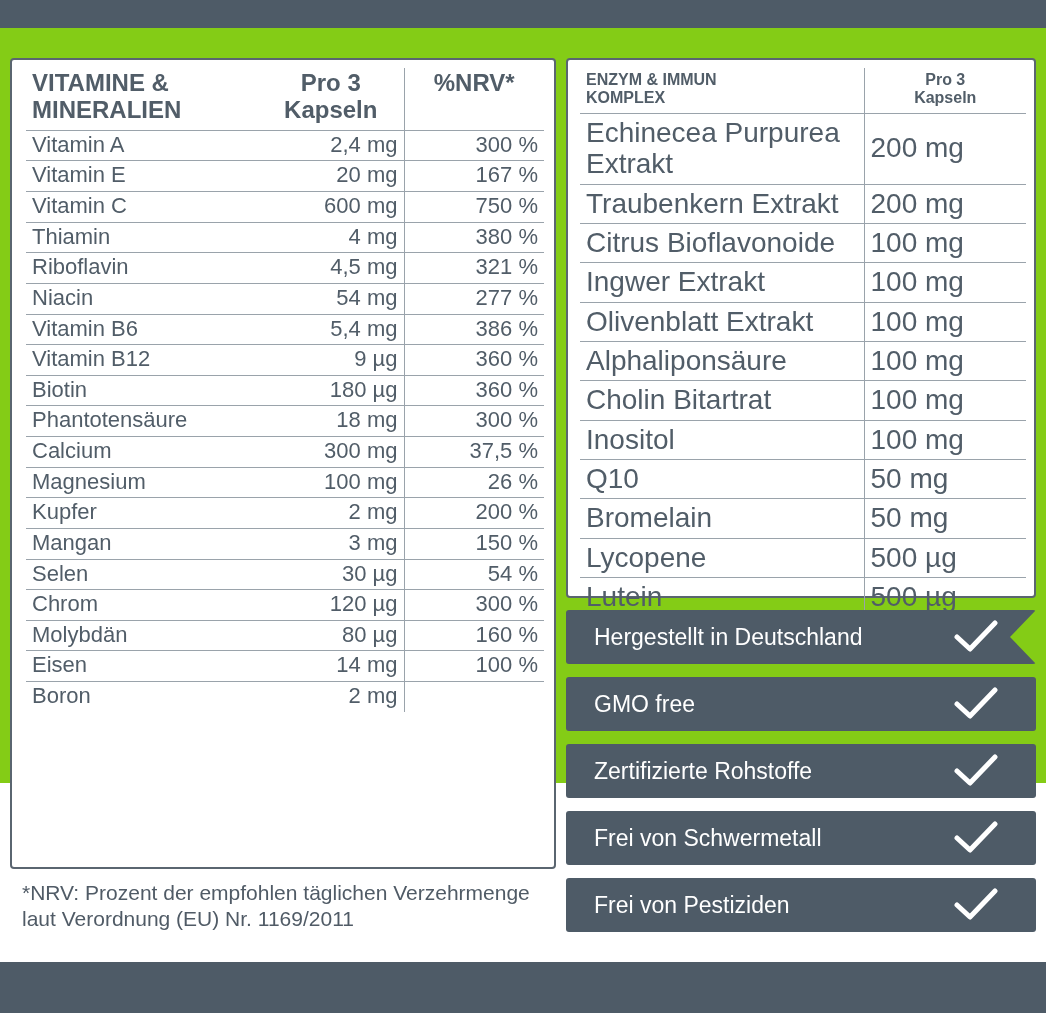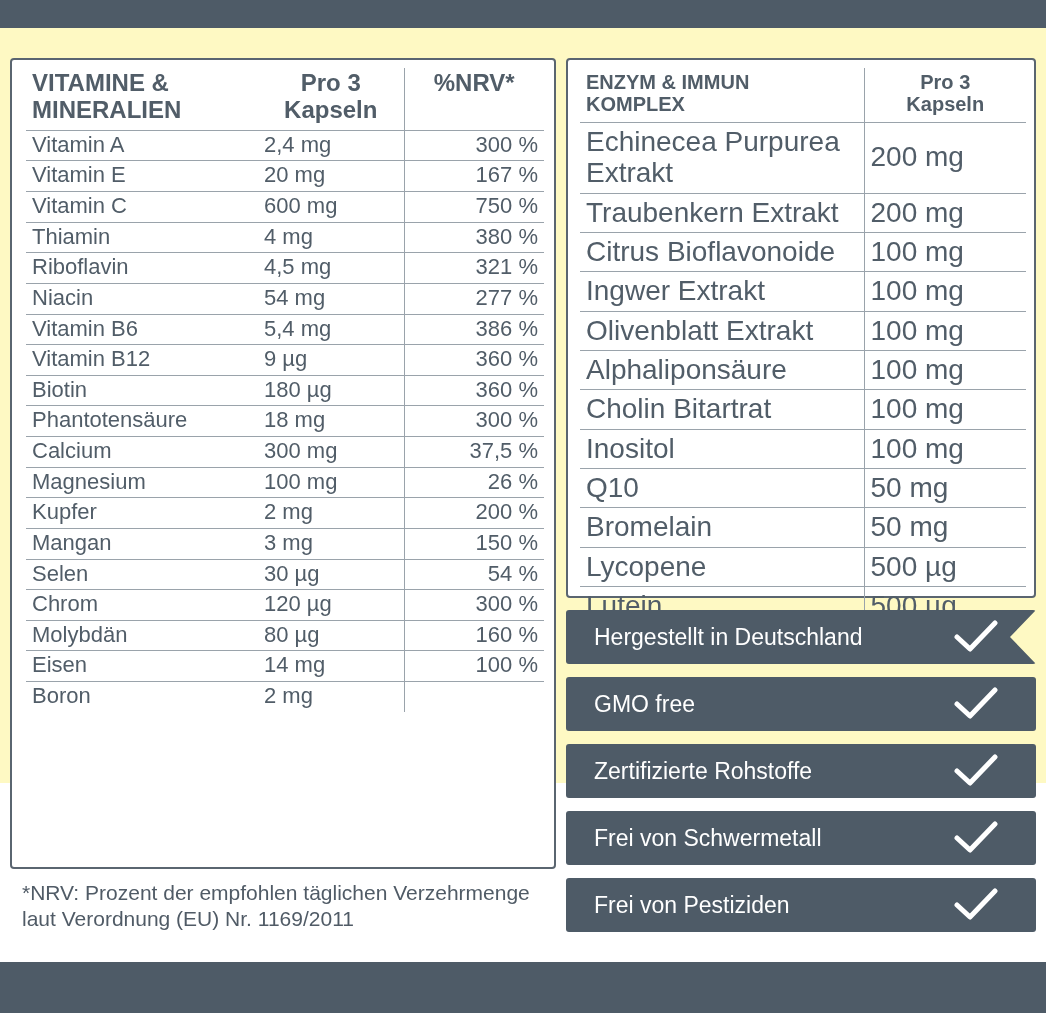--- a/index.html
+++ b/index.html
@@ -8,21 +8,21 @@
     height: 1013px;
     background: #ffffff;
     font-family: "Liberation Sans", sans-serif;
     color: #4a5560;
     overflow: hidden;
   }
   #page {
     position: relative;
     width: 1046px;
     height: 783px;
-    background: #fef9c3;
+    background: #84cc16;
   }
   .top-bar {
     position: absolute;
     left: 0; top: 0;
     width: 1046px;
     height: 28px;
     background: #4e5b67;
   }
   .bottom-bar {
     position: absolute;
@@ -64,21 +64,21 @@
     font-size: 24px;
     font-weight: 600;
     padding-bottom: 6px;
     vertical-align: top;
   }
   .vt thead th.h1 { text-align: left; }
   .vt thead th.h2 { text-align: center; }
   .vt thead th.h3 { text-align: center; }
 
   .vt tbody td.name { text-align: left; border-top: 1.5px solid #9aa3ab; }
-  .vt tbody td.amt  { border-top: 1.5px solid #9aa3ab; }
+  .vt tbody td.amt  { text-align: right; border-top: 1.5px solid #9aa3ab; }
   .vt tbody td.nrv  { text-align: right; border-top: 1.5px solid #9aa3ab; border-left: 1.5px solid #9aa3ab; }
   .vt tbody tr:last-child td.nrv { border-left: 1.5px solid #9aa3ab; }
   .vt thead th.h3 { border-left: 1.5px solid #9aa3ab; }
   .vt thead tr th { border-bottom: none; }
 
   .footnote {
     position: absolute;
     left: 22px;
     top: 880px;
     width: 560px;
@@ -106,21 +106,21 @@
   }
   table.et col.e1 { width: 284px; }
   table.et col.e2 { width: 162px; }
   .et th, .et td {
     font-size: 28px;
     color: #515d68;
     padding: 3px 6px 4px 6px;
     line-height: 1.12;
   }
   .et thead th {
-    font-size: 20px;
+    font-size: 16px;
     font-weight: 600;
     vertical-align: top;
     padding-bottom: 6px;
   }
   .et thead th.eh1 { text-align: left; }
   .et thead th.eh2 { text-align: center; border-left: 1.5px solid #9aa3ab; }
   .et tbody td.ename { text-align: left; border-top: 1.5px solid #9aa3ab; }
   .et tbody td.eamt  { text-align: left; border-top: 1.5px solid #9aa3ab; border-left: 1.5px solid #9aa3ab; }
 
   

